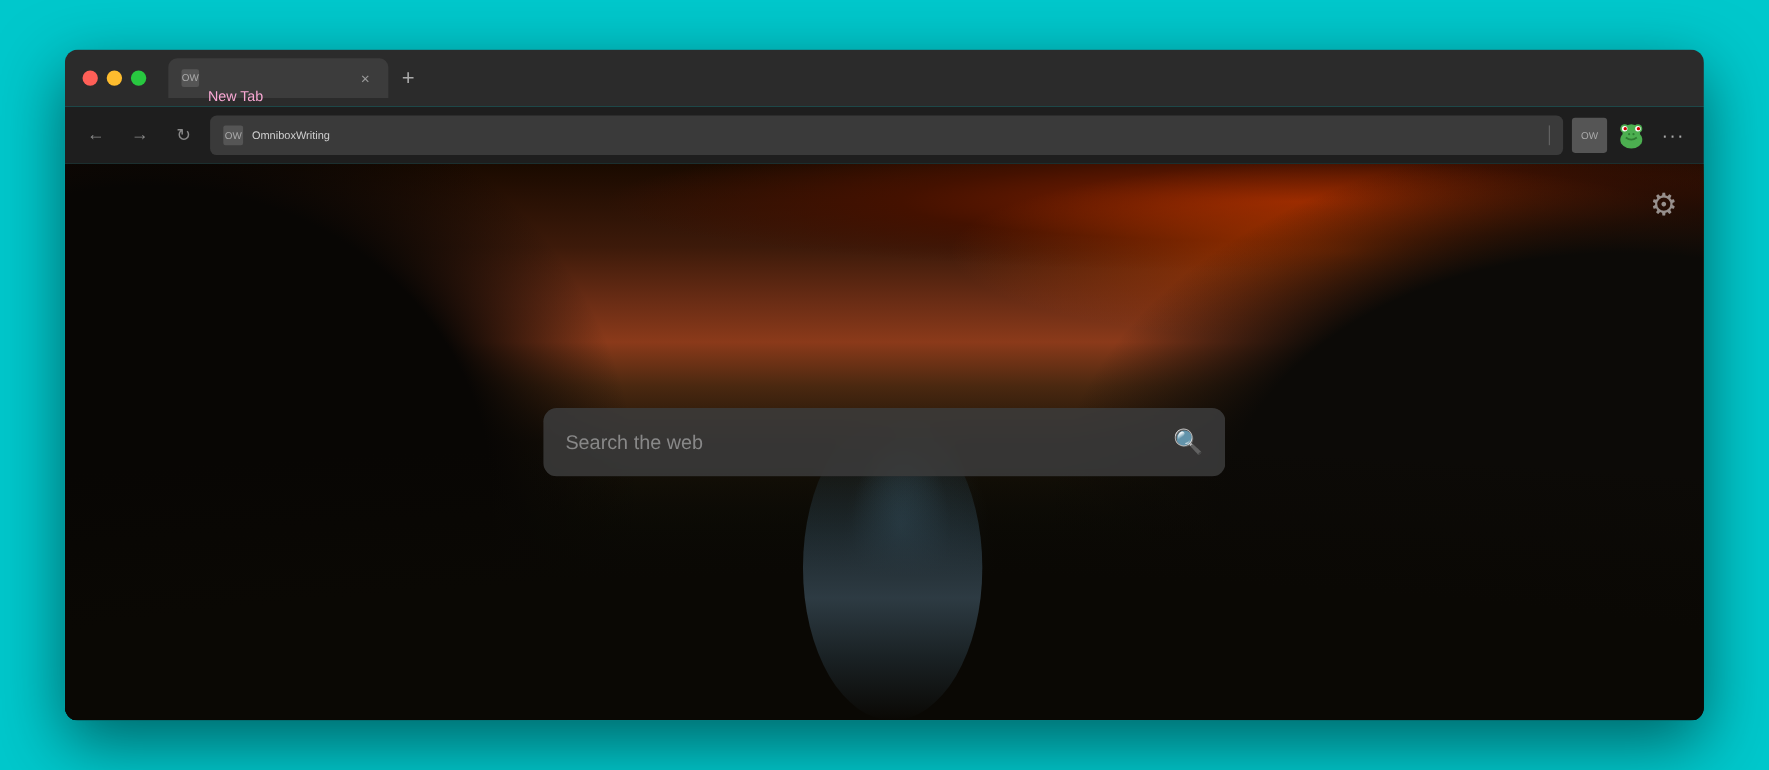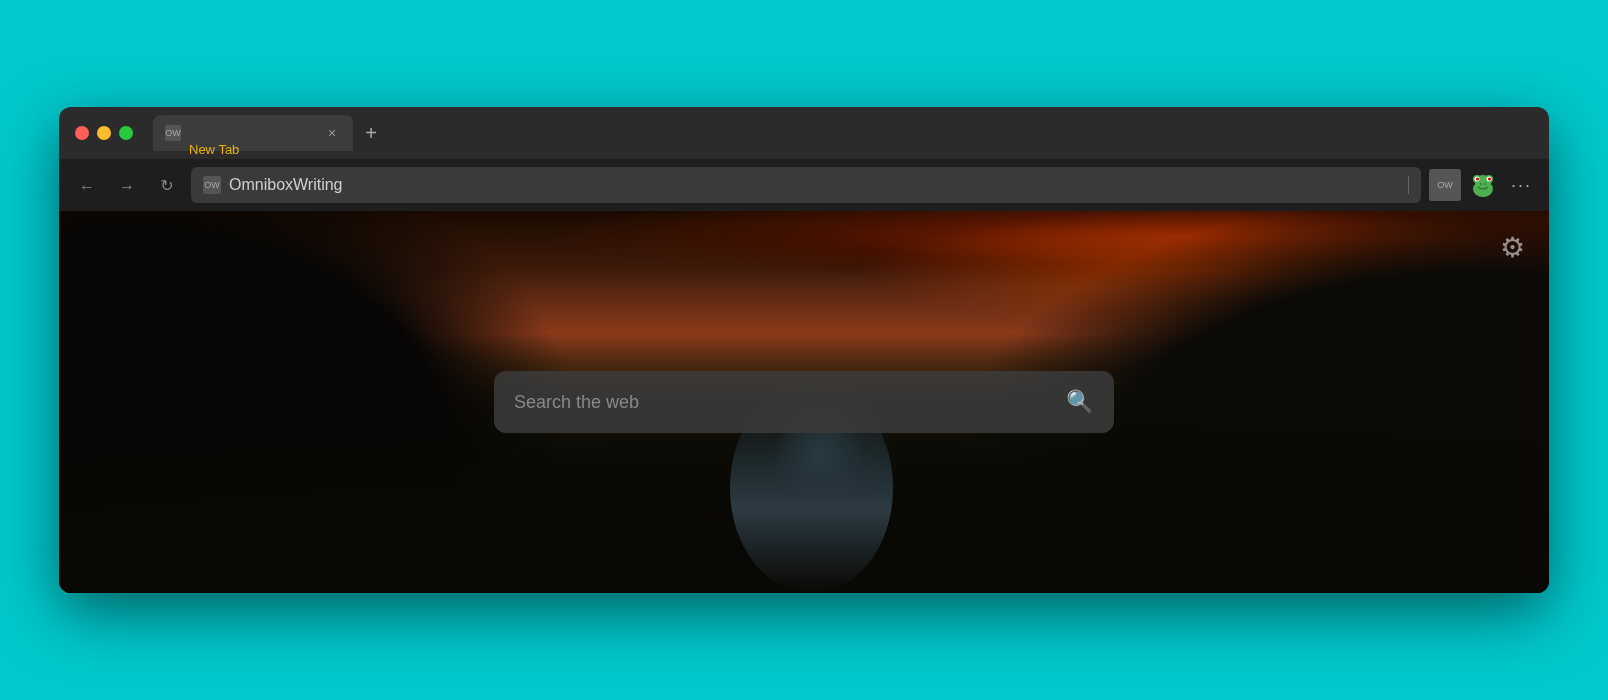--- a/index.html
+++ b/index.html
@@ -10,21 +10,21 @@
       background-color: #00c8cc;
       display: flex;
       align-items: center;
       justify-content: center;
       font-family: -apple-system, BlinkMacSystemFont, "Segoe UI", sans-serif;
       overflow: hidden;
     }
 
     .browser-window {
       width: 1490px;
-      height: 486px;
+      height: 610px;
       border-radius: 12px;
       overflow: hidden;
       box-shadow: 0 20px 60px rgba(0,0,0,0.5);
       display: flex;
       flex-direction: column;
     }
 
     
     .title-bar {
       background: #2b2b2b;
@@ -79,21 +79,21 @@
       border-radius: 2px;
       display: flex;
       align-items: center;
       justify-content: center;
       font-size: 9px;
       color: #aaa;
       flex-shrink: 0;
     }
 
     .tab-title {
-      color: #eab308;
+      color: #f9a8d4;
       font-size: 13px;
       white-space: nowrap;
       overflow: hidden;
       text-overflow: ellipsis;
       flex: 1;
       margin-top: 33px;
     }
 
     .tab-close {
       color: #999;
@@ -169,21 +169,21 @@
 
     .address-divider {
       width: 1px;
       height: 18px;
       background: #666;
       flex-shrink: 0;
     }
 
     .address-text {
       color: #d0d0d0;
-      font-size: 16px;
+      font-size: 10px;
       flex: 1;
     }
 
     .nav-actions {
       display: flex;
       align-items: center;
       gap: 4px;
     }
 
     .ext-icon {

